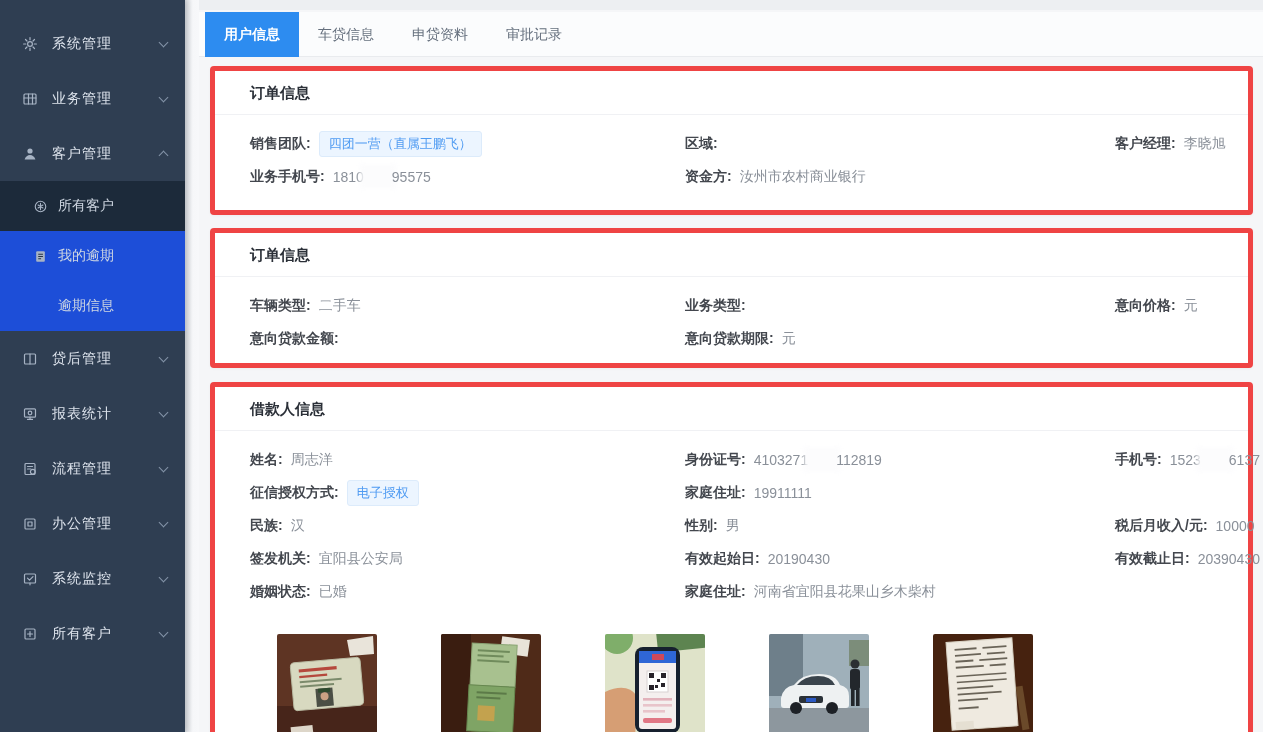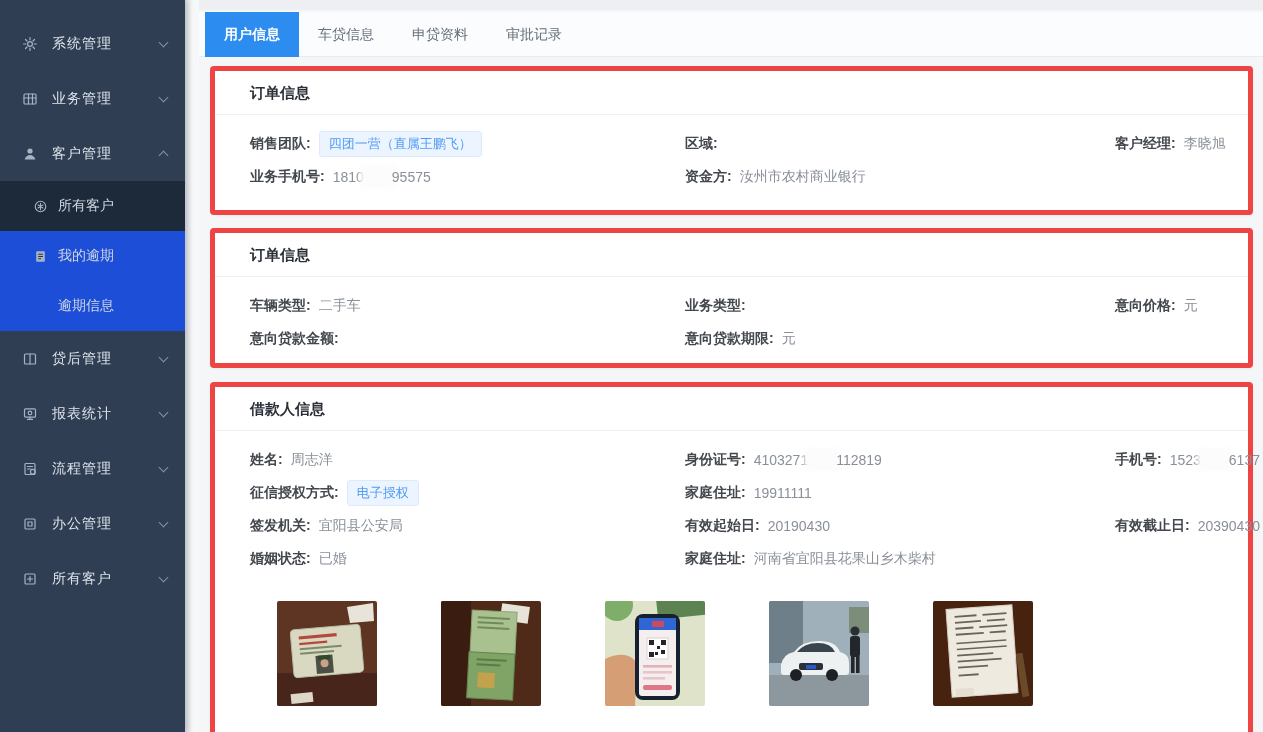--- a/index.html
+++ b/index.html
@@ -149,20 +149,30 @@
             <rect x="3" y="3" width="10" height="10" rx="1"></rect>
             <rect x="6" y="6" width="4" height="4"></rect>
           </svg>
       </span>
       <span class="lbl">办公管理</span>
       <span class="chev"></span>
     </div>
     <div class="nav-item">
       <span class="ic">
         <svg class="lineic" viewBox="0 0 16 16">
+            <rect x="2.5" y="3" width="11" height="9" rx="1"></rect>
+            <path d="M5.5 7.2l2 2 3.5-3.6M8 12v1.8"></path>
+          </svg>
+      </span>
+      <span class="lbl">系统监控</span>
+      <span class="chev"></span>
+    </div>
+    <div class="nav-item">
+      <span class="ic">
+        <svg class="lineic" viewBox="0 0 16 16">
             <rect x="3" y="3" width="10" height="10" rx="1"></rect>
             <path d="M8 5.5v5M5.5 8h5"></path>
           </svg>
       </span>
       <span class="lbl">所有客户</span>
       <span class="chev"></span>
     </div>
   </div>
 </div>
 
@@ -262,20 +272,34 @@
       </div>
     </div>
     <div class="frow">
       <div class="fitem">
         <span class="flabel">征信授权方式:</span>
         <span class="tag">电子授权</span>
       </div>
       <div class="fitem">
         <span class="flabel">家庭住址:</span>
         <span class="fvalue">19911111</span>
+      </div>
+    </div>
+    <div class="frow">
+      <div class="fitem">
+        <span class="flabel">民族:</span>
+        <span class="fvalue">汉</span>
+      </div>
+      <div class="fitem">
+        <span class="flabel">性别:</span>
+        <span class="fvalue">男</span>
+      </div>
+      <div class="fitem">
+        <span class="flabel">税后月收入/元:</span>
+        <span class="fvalue">10000</span>
       </div>
     </div>
     <div class="frow">
       <div class="fitem">
         <span class="flabel">签发机关:</span>
         <span class="fvalue">宜阳县公安局</span>
       </div>
       <div class="fitem">
         <span class="flabel">有效起始日:</span>
         <span class="fvalue">20190430</span>

